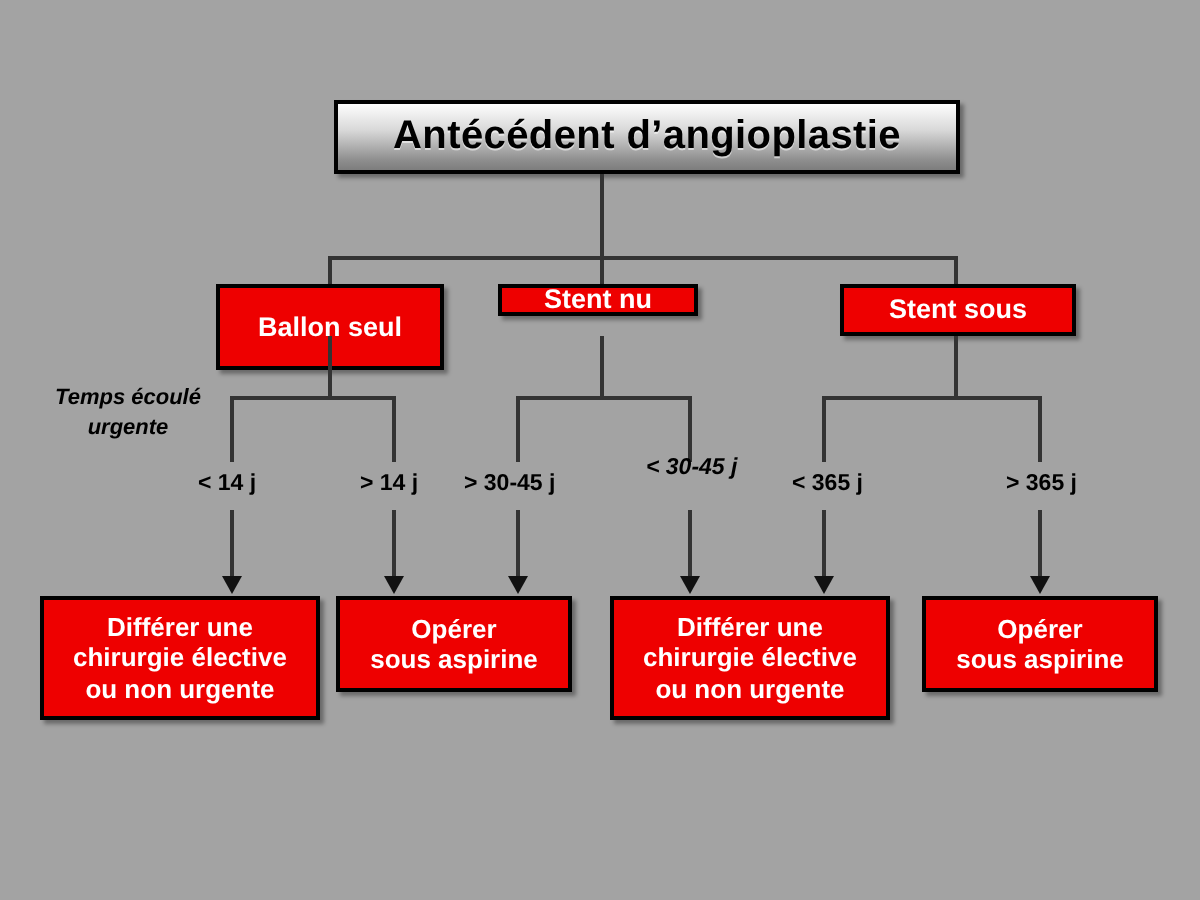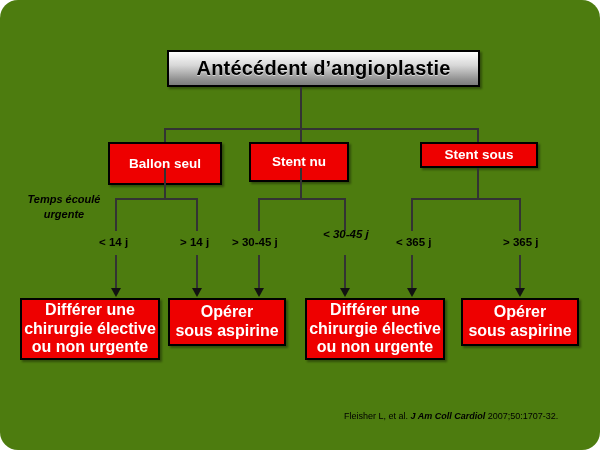--- a/index.html
+++ b/index.html
@@ -11,22 +11,21 @@
   body {
     font-family: "Liberation Sans", sans-serif;
     width: 600px;
     height: 450px;
     overflow: hidden;
   }
   #slide {
     position: relative;
     width: 600px;
     height: 450px;
-    background: #4d7c0f;
-    border-radius: 18px;
+    background: #a3a3a3;
   }
 
   
   .node {
     position: absolute;
     box-sizing: border-box;
     display: flex;
     align-items: center;
     justify-content: center;
     text-align: center;
@@ -58,21 +57,21 @@
     border: 2px solid #000000;
     background: #ee0000;
     box-shadow: 2px 2px 2px rgba(0,0,0,0.35);
   }
   .red-box .label {
     color: #ffffff;
     font-weight: bold;
     line-height: 1.18;
   }
   .cat-box .label { font-size: 13.5px; }
-  .outcome-box .label { font-size: 16px; }
+  .outcome-box .label { font-size: 13px; }
 
   
   .side-note {
     position: absolute;
     text-align: center;
     font-style: italic;
     font-weight: bold;
     font-size: 11px;
     color: #000000;
     line-height: 1.32;
@@ -130,21 +129,21 @@
   <div class="hline" style="left:164px; top:128px; width:315px;"></div>
 
   <div class="vline" style="left:164px; top:128px; height:16px;"></div>
   <div class="vline" style="left:300px; top:128px; height:16px;"></div>
   <div class="vline" style="left:477px; top:128px; height:16px;"></div>
 
   <div class="node red-box cat-box" style="left:108px; top:142px; width:114px; height:43px;">
     <span class="label">Ballon seul</span>
   </div>
 
-  <div class="node red-box cat-box" style="left:249px; top:142px; width:100px; height:40px;">
+  <div class="node red-box cat-box" style="left:249px; top:142px; width:100px; height:16px;">
     <span class="label">Stent nu</span>
   </div>
 
   <div class="node red-box cat-box" style="left:420px; top:142px; width:118px; height:26px;">
     <span class="label">Stent sous</span>
   </div>
 
   <div class="side-note" style="left:14px; top:192px; width:100px;">
     <div>Temps écoulé</div>
     <div>urgente</div>
@@ -208,17 +207,14 @@
     </span>
   </div>
 
   <div class="node red-box outcome-box" style="left:461px; top:298px; width:118px; height:48px;">
     <span class="label">
       <span>Opérer</span><br>
       <span>sous aspirine</span>
     </span>
   </div>
 
-  <div class="citation" style="left:344px; top:411px;">
-    <span>Fleisher L, et al. </span><span class="journal">J Am Coll Cardiol</span><span> 2007;50:1707-32.</span>
-  </div>
 
 </div>
 
 </body></html>

